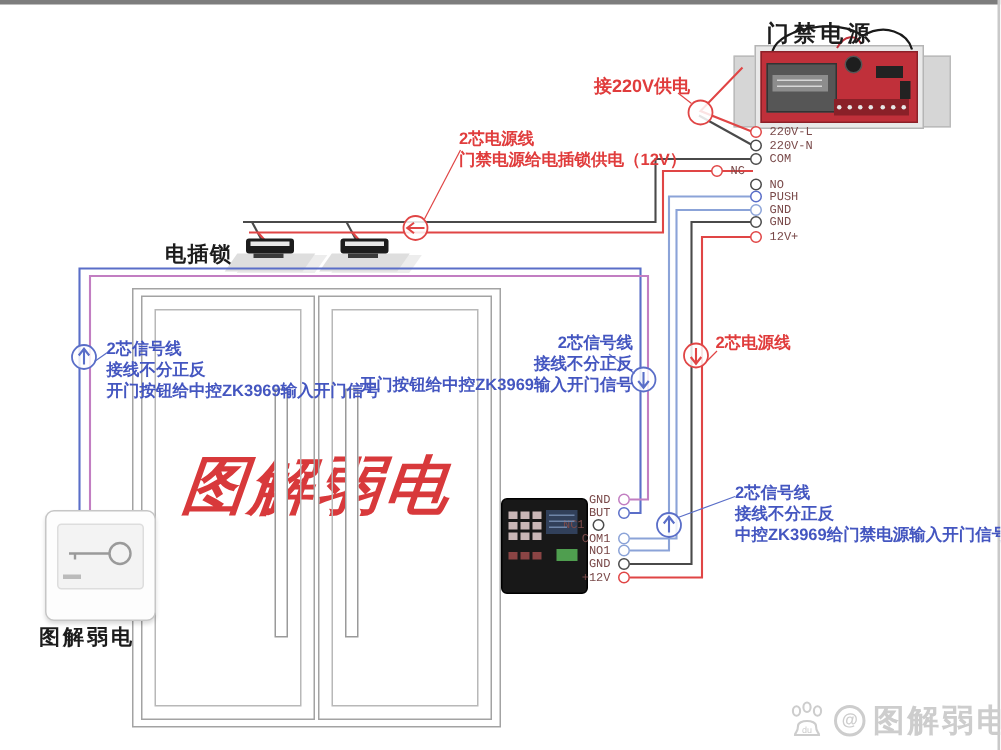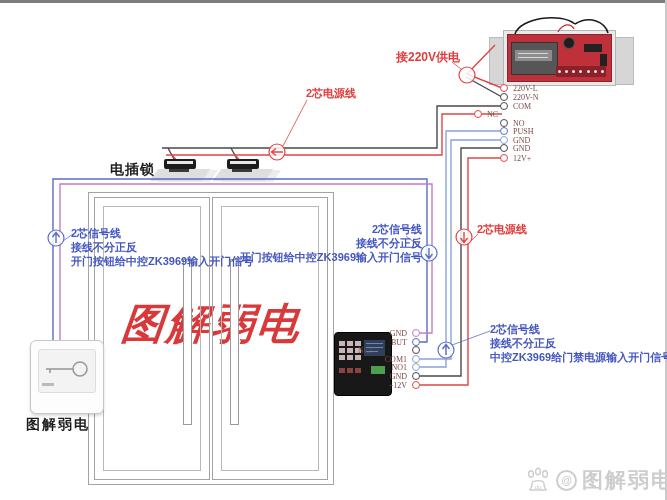--- a/index.html
+++ b/index.html
@@ -20,21 +20,21 @@
   .p-blue{stroke:var(--wire_blue);fill:none;stroke-width:.8;}
   .ann{z-index:6;font-size:11px;font-weight:600;line-height:14px;white-space:nowrap;}
   .ann-red{color:var(--annotation_red);}
   .ann-blue{color:var(--annotation_blue);}
   .comp-label{z-index:6;color:#1c1c1c;font-weight:600;white-space:nowrap;}
   .trow{display:flex;align-items:center;gap:5px;z-index:5;height:10px;}
   .tdot{width:6px;height:6px;border-radius:50%;background:#fff;border:1.4px solid #a85555;flex:0 0 auto;}
   .t-red{border-color:var(--wire_red);} .t-dark{border-color:var(--wire_dark);}
   .t-blue{border-color:var(--wire_blue);} .t-lblue{border-color:var(--wire_lightblue);}
   .t-purple{border-color:var(--wire_purple);}
-  .tlabel{font-family:Liberation Serif, serif;font-size:8px;color:#7a4a4a;letter-spacing:0;}
+  .tlabel{font-family:Liberation Mono, monospace;font-size:8px;color:#7a4a4a;letter-spacing:0;}
   .door{border:1px solid #a3a3a3;background:transparent;z-index:2;}
   .door-inner{border:1px solid #b8b8b8;z-index:2;}
   .handle{border:1px solid #9a9a9a;background:#fff;z-index:2;}
   .lockbase{background:#dedede;transform:skewX(-35deg);z-index:2;}
   .lockbase2{background:#ededed;transform:skewX(-35deg);z-index:1;}
   .lockbar{background:#1c1c1c;border-radius:2px;z-index:4;}
   .lockstripe{background:#e8e8e8;z-index:5;}
   .lockfoot{background:#3a3a3a;z-index:4;}
   .wm-center{z-index:1;font-size:42px;font-weight:900;font-style:italic;
              color:var(--watermark_red);letter-spacing:3px;transform:skewX(-6deg);white-space:nowrap;}
@@ -131,20 +131,21 @@
   <div class="abs ic" style="left:600px;top:54px;width:7px;height:12px;"></div>
   <div class="abs termstrip" style="left:556px;top:66px;width:50px;height:11px;">
     <span class="screw"></span>
       <span class="screw"></span>
       <span class="screw"></span>
     <span class="screw"></span>
       <span class="screw"></span>
       <span class="screw"></span>
       <span class="screw"></span>
   </div>
+  <div class="abs comp-label" style="left:511px;top:13px;font-size:15px;letter-spacing:3px;">门禁电源</div>
 
   <div class="abs trow" style="left:500px;top:83px;">
       <span class="tdot t-red"></span>
       <span class="tlabel">220V-L</span>
     </div>
   <div class="abs trow" style="left:500px;top:92px;">
       <span class="tdot t-dark"></span>
       <span class="tlabel">220V-N</span>
     </div>
   <div class="abs trow" style="left:500px;top:101px;">
@@ -226,21 +227,21 @@
   <div class="abs zk-green" style="left:371px;top:366px;width:14px;height:8px;"></div>
 
   <div class="abs trow" style="left:358px;top:328px;width:62px;justify-content:flex-end;">
       <span class="tlabel">GND</span>
       <span class="tdot t-purple"></span>
     </div>
   <div class="abs trow" style="left:358px;top:337px;width:62px;justify-content:flex-end;">
       <span class="tlabel">BUT</span>
       <span class="tdot t-blue"></span>
     </div>
-  <div class="abs trow" style="left:358px;top:345px;width:62px;justify-content:space-between;">
+  <div class="abs trow" style="left:358px;top:345px;width:62px;justify-content:center;">
       <span class="tlabel">NC1</span>
       <span class="tdot t-dark"></span>
     </div>
   <div class="abs trow" style="left:358px;top:354px;width:62px;justify-content:flex-end;">
       <span class="tlabel">COM1</span>
       <span class="tdot t-lblue"></span>
     </div>
   <div class="abs trow" style="left:358px;top:362px;width:62px;justify-content:flex-end;">
       <span class="tlabel">NO1</span>
       <span class="tdot t-lblue"></span>
@@ -251,20 +252,21 @@
     </div>
   <div class="abs trow" style="left:358px;top:380px;width:62px;justify-content:flex-end;">
       <span class="tlabel">+12V</span>
       <span class="tdot t-red"></span>
     </div>
 
   <div class="abs ann ann-red" style="left:396px;top:50px;font-size:12px;">接220V供电</div>
 
   <div class="abs ann ann-red" style="left:306px;top:86px;">
     <div>2芯电源线</div>
+    <div>门禁电源给电插锁供电（12V）</div>
   </div>
 
   <div class="abs ann ann-blue" style="left:71px;top:226px;">
     <div>2芯信号线</div>
     <div>接线不分正反</div>
     <div>开门按钮给中控ZK3969输入开门信号</div>
   </div>
 
   <div class="abs ann ann-blue" style="left:238px;top:222px;width:184px;text-align:right;">
     <div>2芯信号线</div>

